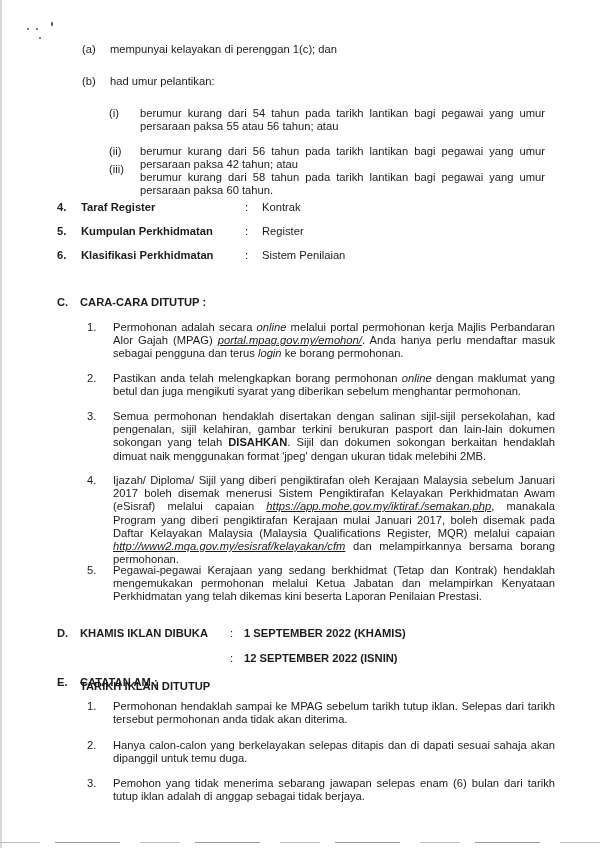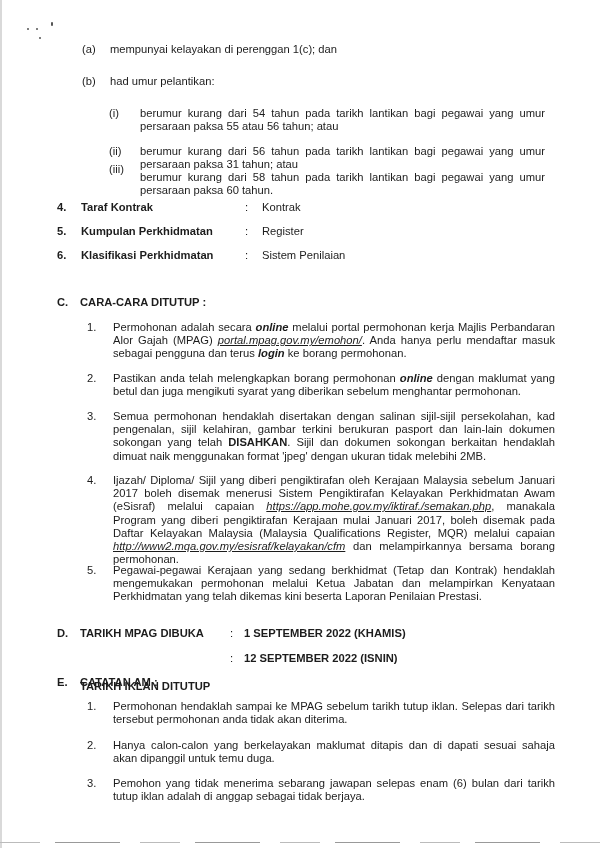--- a/index.html
+++ b/index.html
@@ -8,21 +8,21 @@
     font-family: "Liberation Sans", sans-serif; color: #1c1c1c; font-size: 11.2px;
   }
   .abs { position: absolute; }
   .page-edge { position: absolute; left: 0; top: 0; width: 2px; height: 848px; background: #d9d9d9; }
   .specks { position: absolute; left: 24px; top: 22px; width: 50px; height: 20px; }
   .speck { position: absolute; width: 2px; height: 2px; background: #555; border-radius: 1px; }
   .line { position: absolute; white-space: nowrap; line-height: 13px; }
   .j { white-space: normal; text-align: justify; text-align-last: left; line-height: 13.2px; }
   .bold { font-weight: bold; }
   .link { font-style: italic; text-decoration: underline; }
-  .ital { font-style: italic; font-weight: bold; }
+  .ital { font-style: italic; }
   .footer-rule { position: absolute; left: 0; top: 842px; width: 600px; height: 1px;
     background: repeating-linear-gradient(90deg, #bbb 0 40px, transparent 40px 55px, #999 55px 120px, transparent 120px 140px); }
 </style>
 </head>
 <body>
 
 <div class="page-edge"></div>
 <div class="specks">
   <span class="speck" style="left:3px;top:6px"></span>
   <span class="speck" style="left:12px;top:6px"></span>
@@ -31,27 +31,27 @@
 </div>
 
 <div class="line" style="left:82px;top:43px">(a)</div>
 <div class="line" style="left:110px;top:43px">mempunyai kelayakan di perenggan 1(c); dan</div>
 <div class="line" style="left:82px;top:75px">(b)</div>
 <div class="line" style="left:110px;top:75px">had umur pelantikan:</div>
 
 <div class="line" style="left:109px;top:107px">(i)</div>
 <div class="abs j" style="left:140px;top:107px;width:405px">berumur kurang dari 54 tahun pada tarikh lantikan bagi pegawai yang umur persaraan paksa 55 atau 56 tahun; atau</div>
 <div class="line" style="left:109px;top:145px">(ii)</div>
-<div class="abs j" style="left:140px;top:145px;width:405px">berumur kurang dari 56 tahun pada tarikh lantikan bagi pegawai yang umur persaraan paksa 31 tahun; atau</div>
+<div class="abs j" style="left:140px;top:145px;width:405px">berumur kurang dari 56 tahun pada tarikh lantikan bagi pegawai yang umur persaraan paksa 42 tahun; atau</div>
 
 <div class="line" style="left:109px;top:163px">(iii)</div>
 <div class="abs j" style="left:140px;top:171px;width:405px">berumur kurang dari 58 tahun pada tarikh lantikan bagi pegawai yang umur persaraan paksa 60 tahun.</div>
 
 <div class="line bold" style="left:57px;top:201px">4.</div>
-<div class="line bold" style="left:81px;top:201px">Taraf Kontrak</div>
+<div class="line bold" style="left:81px;top:201px">Taraf Register</div>
 <div class="line" style="left:245px;top:201px">:</div>
 <div class="line" style="left:262px;top:201px">Kontrak</div>
 
 <div class="line bold" style="left:57px;top:225px">5.</div>
 <div class="line bold" style="left:81px;top:225px">Kumpulan Perkhidmatan</div>
 <div class="line" style="left:245px;top:225px">:</div>
 <div class="line" style="left:262px;top:225px">Register</div>
 
 <div class="line bold" style="left:57px;top:249px">6.</div>
 <div class="line bold" style="left:81px;top:249px">Klasifikasi Perkhidmatan</div>
@@ -78,33 +78,33 @@
 
 <div class="line" style="left:87px;top:474px">4.</div>
 <div class="abs j" style="left:113px;top:474px;width:442px">
   <span>Ijazah/ Diploma/ Sijil yang diberi pengiktirafan oleh Kerajaan Malaysia sebelum Januari 2017 boleh disemak menerusi Sistem Pengiktirafan Kelayakan Perkhidmatan Awam (eSisraf) melalui capaian </span><span class="link">https://app.mohe.gov.my/iktiraf./semakan.php</span><span>, manakala Program yang diberi pengiktirafan Kerajaan mulai Januari 2017, boleh disemak pada Daftar Kelayakan Malaysia (Malaysia Qualifications Register, MQR) melalui capaian </span><span class="link">http://www2.mqa.gov.my/esisraf/kelayakan/cfm</span><span> dan melampirkannya bersama borang permohonan.</span>
 </div>
 
 <div class="line" style="left:87px;top:564px">5.</div>
 <div class="abs j" style="left:113px;top:564px;width:442px">Pegawai-pegawai Kerajaan yang sedang berkhidmat (Tetap dan Kontrak) hendaklah mengemukakan permohonan melalui Ketua Jabatan dan melampirkan Kenyataan Perkhidmatan yang telah dikemas kini beserta Laporan Penilaian Prestasi.</div>
 
 <div class="line bold" style="left:57px;top:627px">D.</div>
-<div class="line bold" style="left:80px;top:627px">TARIKH MPAG DIBUKA</div>
+<div class="line bold" style="left:80px;top:627px">KHAMIS IKLAN DIBUKA</div>
 <div class="line" style="left:230px;top:627px">:</div>
 <div class="line bold" style="left:244px;top:627px">1 SEPTEMBER 2022 (KHAMIS)</div>
 
 <div class="line bold" style="left:80px;top:680px">TARIKH IKLAN DITUTUP</div>
 <div class="line" style="left:230px;top:652px">:</div>
 <div class="line bold" style="left:244px;top:652px">12 SEPTEMBER 2022 (ISNIN)</div>
 
 <div class="line bold" style="left:57px;top:676px">E.</div>
 <div class="line bold" style="left:80px;top:676px">CATATAN AM :</div>
 
 <div class="line" style="left:87px;top:700px">1.</div>
 <div class="abs j" style="left:113px;top:700px;width:442px">Permohonan hendaklah sampai ke MPAG sebelum tarikh tutup iklan. Selepas dari tarikh tersebut permohonan anda tidak akan diterima.</div>
 
 <div class="line" style="left:87px;top:739px">2.</div>
-<div class="abs j" style="left:113px;top:739px;width:442px">Hanya calon-calon yang berkelayakan maklumat ditapis dan di dapati sesuai sahaja akan dipanggil untuk temu duga.</div>
+<div class="abs j" style="left:113px;top:739px;width:442px">Hanya calon-calon yang berkelayakan selepas ditapis dan di dapati sesuai sahaja akan dipanggil untuk temu duga.</div>
 
 <div class="line" style="left:87px;top:777px">3.</div>
 <div class="abs j" style="left:113px;top:777px;width:442px">Pemohon yang tidak menerima sebarang jawapan selepas enam (6) bulan dari tarikh tutup iklan adalah di anggap sebagai tidak berjaya.</div>
 
 <div class="footer-rule"></div>
 
 </body></html>

